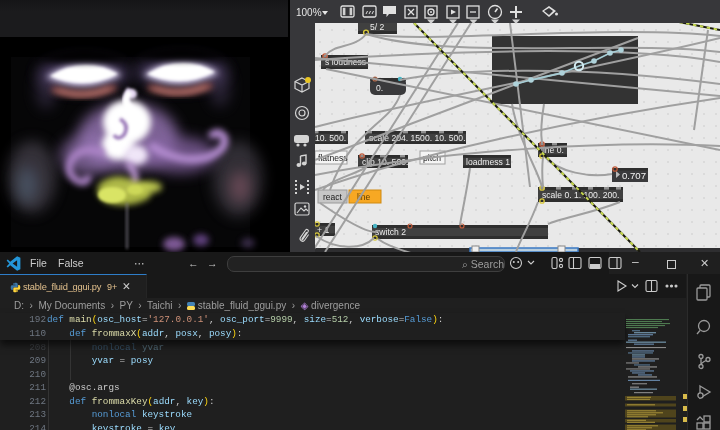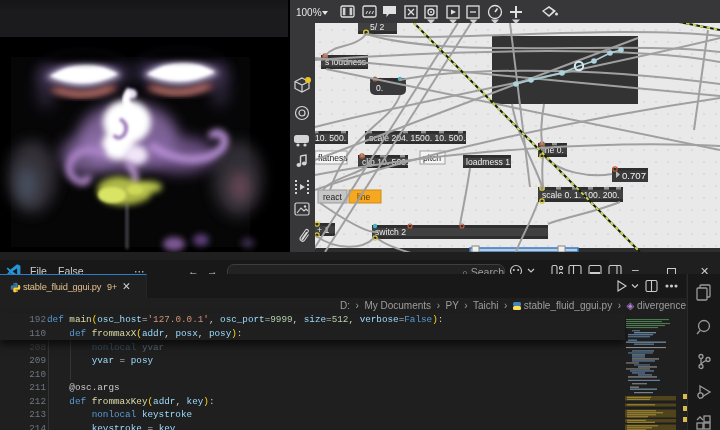--- a/index.html
+++ b/index.html
@@ -1,24 +1,24 @@
 <!DOCTYPE html>
 <html><head><meta charset="utf-8">
 <style>
 html,body{margin:0;padding:0;background:#000;}
 #root{position:relative;width:720px;height:430px;overflow:hidden;background:#000;font-family:"Liberation Sans",sans-serif;}
 .abs{position:absolute;}
 
 #vsc{left:0;top:252px;width:720px;height:178px;background:#1f1f1f;}
-#titlebar{left:0;top:8px;width:609px;height:22px;background:#181818;}
+#titlebar{left:0;top:0;width:609px;height:22px;background:#181818;}
 #titlebar .menu{color:#cccccc;font-size:10.5px;line-height:22px;}
 #searchbox{left:227px;top:4px;width:276px;height:14px;background:#222222;border:1px solid #3e3e3e;border-radius:7px;color:#9d9d9d;font-size:10.5px;text-align:right;line-height:14px;}
 #tabbar{left:0;top:22px;width:686px;height:24px;background:#181818;border-bottom:1px solid #252525;}
 #tab1{left:0;top:0;width:146px;height:24px;background:#1f1f1f;border-top:1px solid #2e7dc8;border-right:1px solid #252525;}
-#breadcrumb{left:0;top:46px;width:686px;height:15px;background:#1f1f1f;color:#9d9d9d;font-size:10px;line-height:15px;text-align:right;}
+#breadcrumb{left:0;top:46px;width:686px;height:15px;background:#1f1f1f;color:#9d9d9d;font-size:10px;line-height:15px;}
 #editor{left:0;top:61px;width:686px;height:117px;background:#1f1f1f;font-family:"Liberation Mono",monospace;font-size:9.3px;}
 .cl{position:absolute;left:0;height:13.5px;line-height:13.5px;white-space:pre;width:686px;}
 .ln{position:absolute;width:30px;text-align:right;color:#6e7681;left:16px;top:0;}
 .ct{position:absolute;left:47px;top:0;color:#cccccc;}
 .kb{color:#569cd6;}.fn{color:#dcdcaa;}.vb{color:#9cdcfe;}.st{color:#ce9178;}.nm{color:#b5cea8;}.br{color:#ffd710;}.wh{color:#cccccc;}
 #sticky{position:absolute;left:0;top:0;width:625px;height:27px;background:#1f1f1f;box-shadow:0 5px 7px rgba(0,0,0,.6);}
 #minimap{left:625px;top:66px;width:51px;height:112px;}
 #activitybar{left:687px;top:22px;width:33px;height:156px;background:#181818;border-left:1px solid #2b2b2b;}
 </style></head>
 <body>

